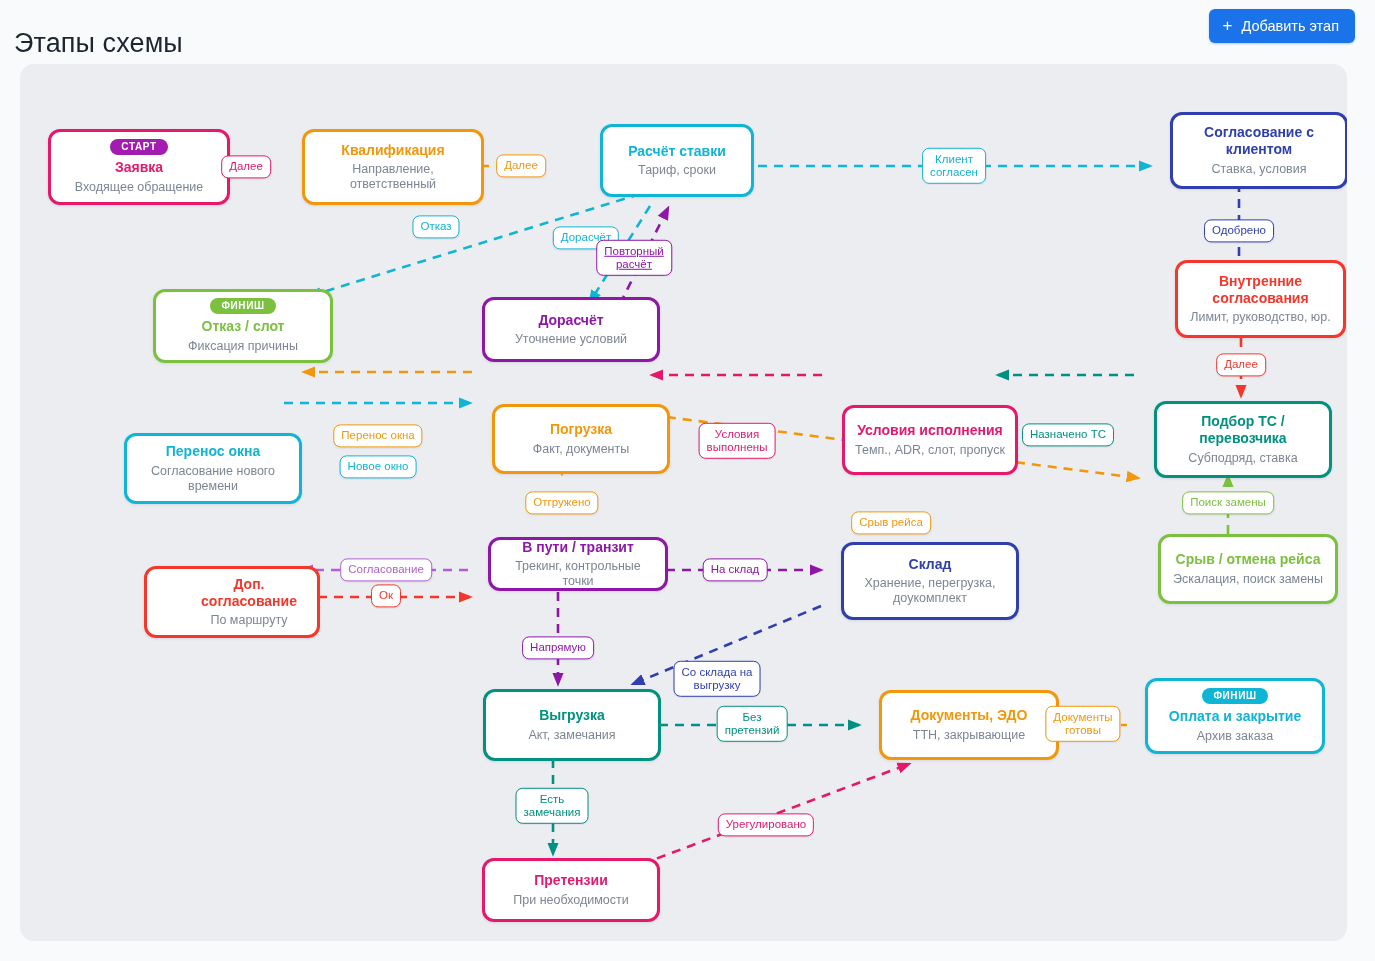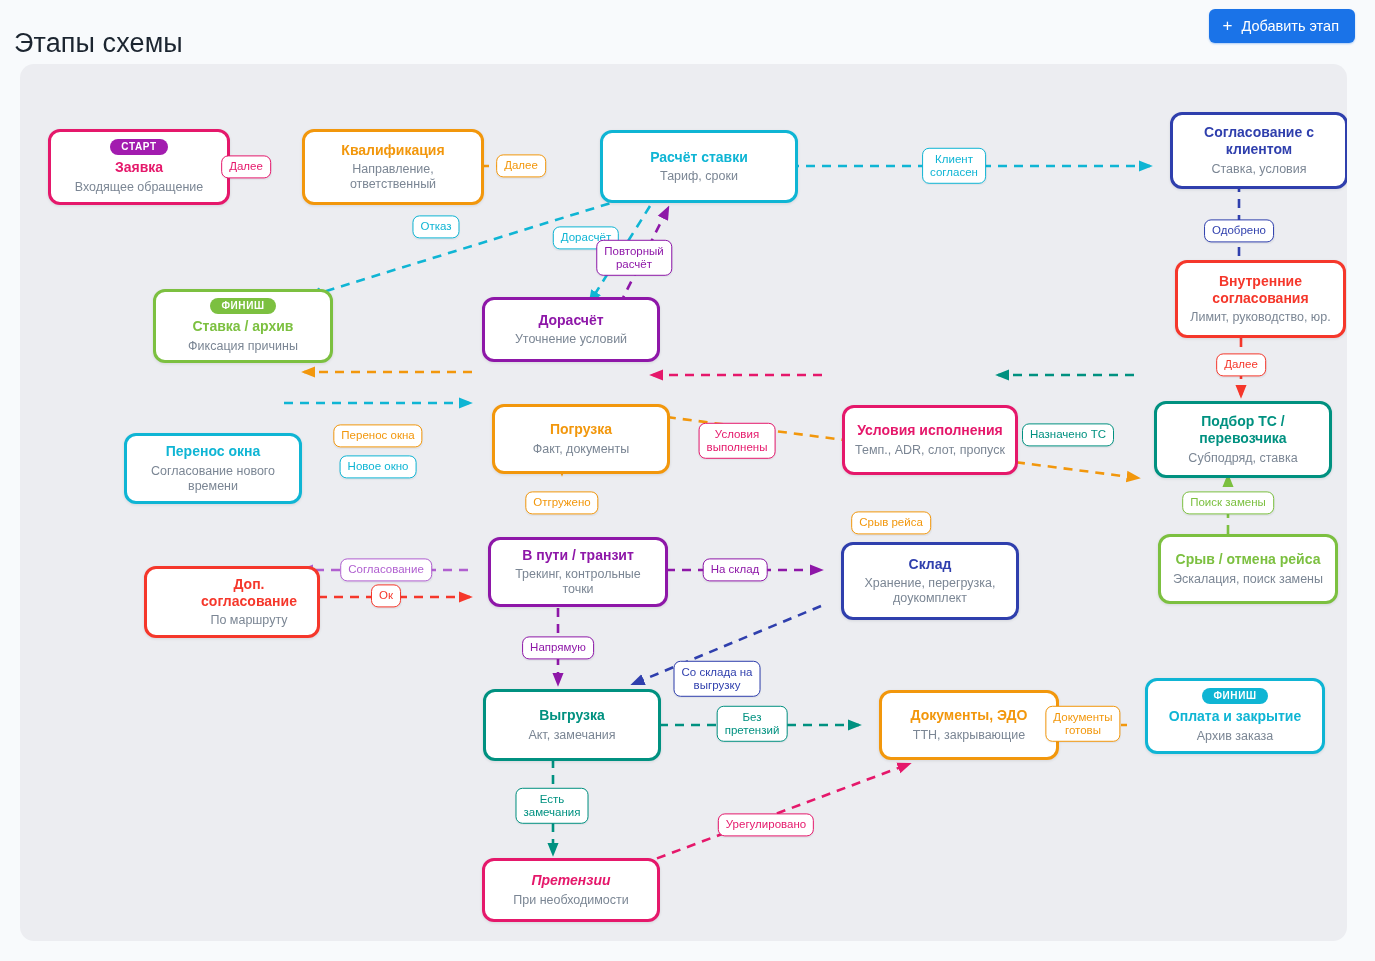--- a/index.html
+++ b/index.html
@@ -160,32 +160,32 @@
     <div class="node" style="left: 28px; top: 65px; width: 182px; height: 76px; border-color: rgb(229, 24, 107);">
           <span class="badge" style="background: #a21caf;">СТАРТ</span>
           <div class="n-title" style="color: rgb(229, 24, 107); white-space: pre-line;">Заявка</div>
           <div class="n-sub" style="white-space: pre-line;">Входящее обращение</div>
         </div>
         <div class="node" style="left: 282px; top: 65px; width: 182px; height: 76px; border-color: rgb(242, 151, 12);">
           <div class="n-title" style="color: rgb(242, 151, 12); white-space: pre-line;">Квалификация</div>
           <div class="n-sub" style="white-space: pre-line;">Направление,
 ответственный</div>
         </div>
-        <div class="node" style="left: 580px; top: 66px; width: 198px; height: 73px; border-color: rgb(15, 181, 212);">
+        <div class="node" style="left: 580px; top: 60px; width: 154px; height: 73px; border-color: rgb(15, 181, 212);">
           <div class="n-title" style="color: rgb(15, 181, 212); white-space: pre-line;">Расчёт ставки</div>
           <div class="n-sub" style="white-space: pre-line;">Тариф, сроки</div>
         </div>
         <div class="node" style="left: 1150px; top: 48px; width: 178px; height: 77px; border-color: rgb(47, 63, 173);">
           <div class="n-title" style="color: rgb(47, 63, 173); white-space: pre-line;">Согласование с
 клиентом</div>
           <div class="n-sub" style="white-space: pre-line;">Ставка, условия</div>
         </div>
         <div class="node" style="left: 133px; top: 225px; width: 180px; height: 74px; border-color: rgb(124, 192, 64);">
           <span class="badge" style="background: rgb(124, 192, 64);">ФИНИШ</span>
-          <div class="n-title" style="color: rgb(124, 192, 64); white-space: pre-line;">Ставка / архив</div>
+          <div class="n-title" style="color: rgb(124, 192, 64); white-space: pre-line;">Отказ / слот</div>
           <div class="n-sub" style="white-space: pre-line;">Фиксация причины</div>
         </div>
         <div class="node" style="left: 462px; top: 233px; width: 178px; height: 65px; border-color: rgb(142, 23, 168);">
           <div class="n-title" style="color: rgb(142, 23, 168); white-space: pre-line;">Дорасчёт</div>
           <div class="n-sub" style="white-space: pre-line;">Уточнение условий</div>
         </div>
         <div class="node" style="left: 1155px; top: 196px; width: 171px; height: 78px; border-color: rgb(245, 55, 43);">
           <div class="n-title" style="color: rgb(245, 55, 43); white-space: pre-line;">Внутренние
 согласования</div>
           <div class="n-sub" style="white-space: pre-line;">Лимит, руководство, юр.</div>
@@ -201,21 +201,21 @@
         </div>
         <div class="node" style="left: 822px; top: 341px; width: 176px; height: 70px; border-color: rgb(229, 24, 107);">
           <div class="n-title" style="color: rgb(229, 24, 107); white-space: pre-line;">Условия исполнения</div>
           <div class="n-sub" style="white-space: pre-line;">Темп., ADR, слот, пропуск</div>
         </div>
         <div class="node" style="left: 104px; top: 369px; width: 178px; height: 71px; border-color: rgb(15, 181, 212);">
           <div class="n-title" style="color: rgb(15, 181, 212); white-space: pre-line;">Перенос окна</div>
           <div class="n-sub" style="white-space: pre-line; text-align: center;">Согласование нового
 времени</div>
         </div>
-        <div class="node" style="left: 468px; top: 473px; width: 180px; height: 70px; border-color: rgb(142, 23, 168); align-items: center;">
+        <div class="node" style="left: 468px; top: 473px; width: 180px; height: 54px; border-color: rgb(142, 23, 168); align-items: center;">
           <div class="n-title" style="color: rgb(142, 23, 168); white-space: pre-line;">В пути / транзит</div>
           <div class="n-sub" style="white-space: pre-line;">Трекинг, контрольные точки</div>
         </div>
         <div class="node" style="left: 821px; top: 478px; width: 178px; height: 78px; border-color: rgb(47, 63, 173);">
           <div class="n-title" style="color: rgb(47, 63, 173); white-space: pre-line;">Склад</div>
           <div class="n-sub" style="white-space: pre-line;">Хранение, перегрузка,
 доукомплект</div>
         </div>
         <div class="node" style="left: 1138px; top: 470px; width: 180px; height: 70px; border-color: rgb(124, 192, 64);">
           <div class="n-title" style="color: rgb(124, 192, 64); white-space: pre-line;">Срыв / отмена рейса</div>
@@ -232,30 +232,30 @@
         <div class="node" style="left: 859px; top: 626px; width: 180px; height: 70px; border-color: rgb(242, 151, 12);">
           <div class="n-title" style="color: rgb(242, 151, 12); white-space: pre-line;">Документы, ЭДО</div>
           <div class="n-sub" style="white-space: pre-line;">ТТН, закрывающие</div>
         </div>
         <div class="node" style="left: 1125px; top: 614px; width: 180px; height: 76px; border-color: rgb(15, 181, 212);">
           <span class="badge" style="background: rgb(15, 181, 212);">ФИНИШ</span>
           <div class="n-title" style="color: rgb(15, 181, 212); white-space: pre-line;">Оплата и закрытие</div>
           <div class="n-sub" style="white-space: pre-line;">Архив заказа</div>
         </div>
         <div class="node" style="left: 462px; top: 794px; width: 178px; height: 64px; border-color: rgb(229, 24, 107);">
-          <div class="n-title" style="color: rgb(229, 24, 107); white-space: pre-line; font-style: italic;">Претензии</div>
+          <div class="n-title" style="color: rgb(229, 24, 107); white-space: pre-line;">Претензии</div>
           <div class="n-sub" style="white-space: pre-line;">При необходимости</div>
         </div>
         <div class="elabel" style="left: 226px; top: 103px; border-color: rgb(229, 24, 107); color: rgb(229, 24, 107);">Далее</div>
         <div class="elabel" style="left: 501px; top: 102px; border-color: rgb(242, 151, 12); color: rgb(242, 151, 12);">Далее</div>
         <div class="elabel" style="left: 934px; top: 102px; border-color: rgb(15, 181, 212); color: rgb(15, 181, 212);">Клиент
 согласен</div>
         <div class="elabel" style="left: 416px; top: 163px; border-color: rgb(15, 181, 212); color: rgb(15, 181, 212);">Отказ</div>
         <div class="elabel" style="left: 566px; top: 174px; border-color: rgb(15, 181, 212); color: rgb(15, 181, 212);">Дорасчёт</div>
-        <div class="elabel" style="left: 614px; top: 194px; border-color: rgb(142, 23, 168); color: rgb(142, 23, 168);">Повторный
+        <div class="elabel" style="left: 614px; top: 194px; border-color: rgb(142, 23, 168); color: rgb(142, 23, 168); text-decoration: underline;">Повторный
 расчёт</div>
         <div class="elabel" style="left: 1219px; top: 167px; border-color: rgb(47, 63, 173); color: rgb(47, 63, 173);">Одобрено</div>
         <div class="elabel" style="left: 1221px; top: 301px; border-color: rgb(245, 55, 43); color: rgb(245, 55, 43);">Далее</div>
         <div class="elabel" style="left: 1048px; top: 371px; border-color: rgb(0, 145, 128); color: rgb(0, 145, 128);">Назначено ТС</div>
         <div class="elabel" style="left: 717px; top: 377px; border-color: rgb(229, 24, 107); color: rgb(229, 24, 107);">Условия
 выполнены</div>
         <div class="elabel" style="left: 358px; top: 372px; border-color: rgb(242, 151, 12); color: rgb(242, 151, 12);">Перенос окна</div>
         <div class="elabel" style="left: 358px; top: 403px; border-color: rgb(15, 181, 212); color: rgb(15, 181, 212);">Новое окно</div>
         <div class="elabel" style="left: 542px; top: 439px; border-color: rgb(242, 151, 12); color: rgb(242, 151, 12);">Отгружено</div>
         <div class="elabel" style="left: 871px; top: 459px; border-color: rgb(242, 151, 12); color: rgb(242, 151, 12);">Срыв рейса</div>

